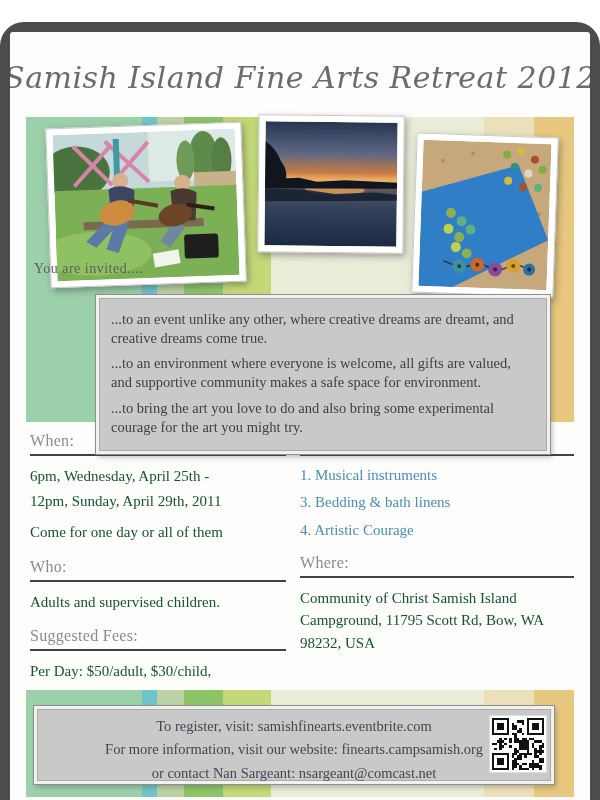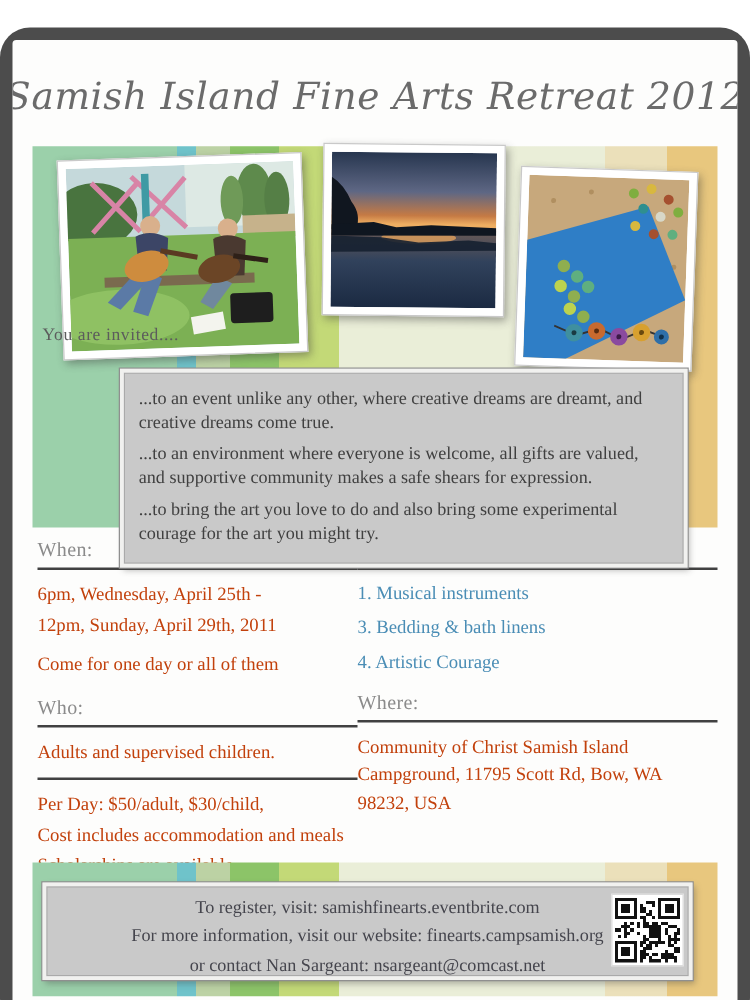--- a/index.html
+++ b/index.html
@@ -59,28 +59,28 @@
     background:#c9c9c9;
     border:3px solid #f1f1ef;
     box-shadow:0 0 0 1px #8f8f8f,2px 3px 5px rgba(60,60,60,.35),inset 0 0 0 1px #aaaaaa;
     padding:6px 12px 8px 12px;
     color:#404040;font-size:14.5px;line-height:1.32;
   }
   .inv-box p{margin:6px 0;}
   
   .columns{
     box-sizing:border-box;height:268px;
-    margin:0 16px 0 20px;display:flex;padding-top:4px;font-family:Liberation Serif, serif;
+    margin:0 16px 0 20px;display:flex;gap:14px;padding-top:4px;font-family:Liberation Serif, serif;
   }
   .col-left{width:256px;flex:none;}
   .col-right{flex:1;}
   .sec-head{font-size:16px;color:#8b8b8b;margin-top:14px;letter-spacing:.3px;}
   .sec-head.first{margin-top:6px;}
   .rule{border:0;border-top:2px solid #414141;margin:4px 0 9px 0;}
-  .blue{color:#c2410c;font-size:15px;line-height:1.5;margin:0 0 9px 0;}
+  .blue{color:#14532d;font-size:15px;line-height:1.5;margin:0 0 9px 0;}
   .blue.tight{margin-bottom:2px;}
   .bring-item{color:#4a8db5;font-size:15px;line-height:1.35;
     padding-left:17px;text-indent:-17px;margin:0 0 7px 0;}
   
   .footer-box{
     position:absolute;left:8px;top:16px;width:506px;height:62px;
     background:#c9c9c9;
     border:3px solid #f1f1ef;
     box-shadow:0 0 0 1px #8f8f8f,2px 3px 5px rgba(60,60,60,.35),inset 0 0 0 1px #aaaaaa;
     padding:6px 4px 4px 4px;
@@ -191,37 +191,38 @@
             <circle cx="94" cy="123" r="2" fill="#6a4a0f"></circle>
           <circle cx="110" cy="126" r="6" fill="#2f6fa8"></circle>
             <circle cx="110" cy="126" r="2" fill="#10304a"></circle>
         </svg>
       </div>
 
       <div class="invited">You are invited....</div>
 
       <div class="inv-box">
         <p>...to an event unlike any other, where creative dreams are dreamt, and creative dreams come true.</p>
-        <p>...to an environment where everyone is welcome, all gifts are valued, and supportive community makes a safe shears for expression.</p>
+        <p>...to an environment where everyone is welcome, all gifts are valued, and supportive community makes a safe space for environment.</p>
         <p>...to bring the art you love to do and also bring some experimental courage for the art you might try.</p>
       </div>
     </div>
 
     <div class="columns">
       <div class="col-left">
         <div class="sec-head first">When:</div>
         <hr class="rule">
         <p class="blue tight">6pm, Wednesday, April 25th -</p>
         <p class="blue">12pm, Sunday, April 29th, 2011</p>
         <p class="blue">Come for one day or all of them</p>
 
         <div class="sec-head">Who:</div>
         <hr class="rule">
         <p class="blue">Adults and supervised children.</p>
 
+        <div class="sec-head">Suggested Fees:</div>
         <hr class="rule">
         <p class="blue tight">Per Day: $50/adult, $30/child,</p>
         <p class="blue tight">Cost includes accommodation and meals</p>
         <p class="blue">Scholarships are available</p>
       </div>
 
       <div class="col-right">
         <div class="sec-head first">What to Bring:</div>
         <hr class="rule">
         <div class="bring-item">1. Musical instruments</div>

